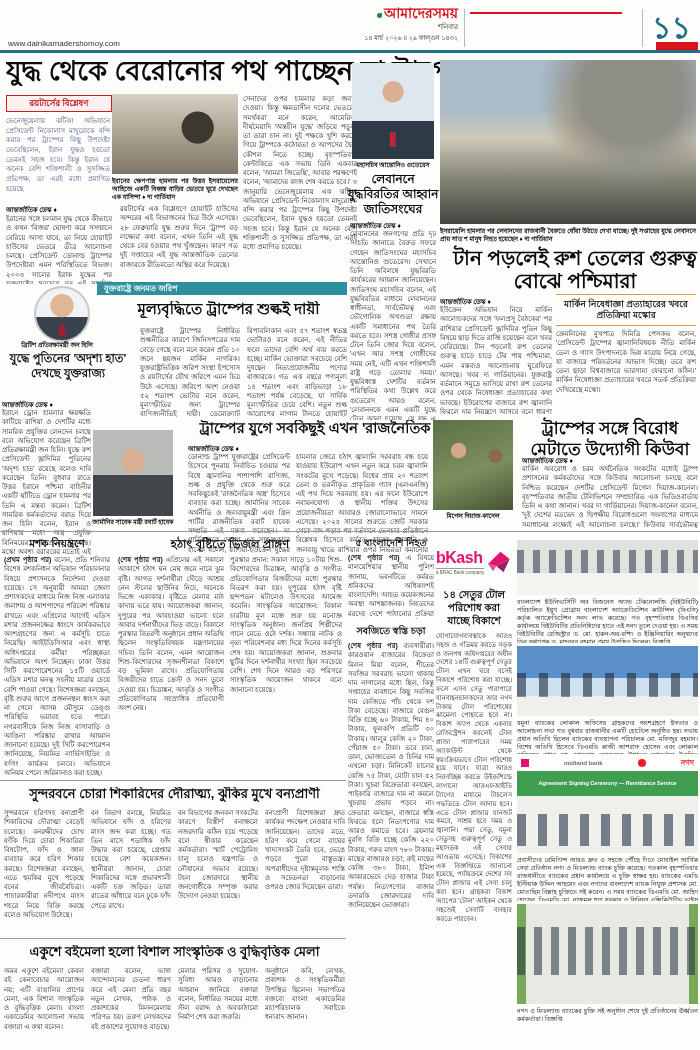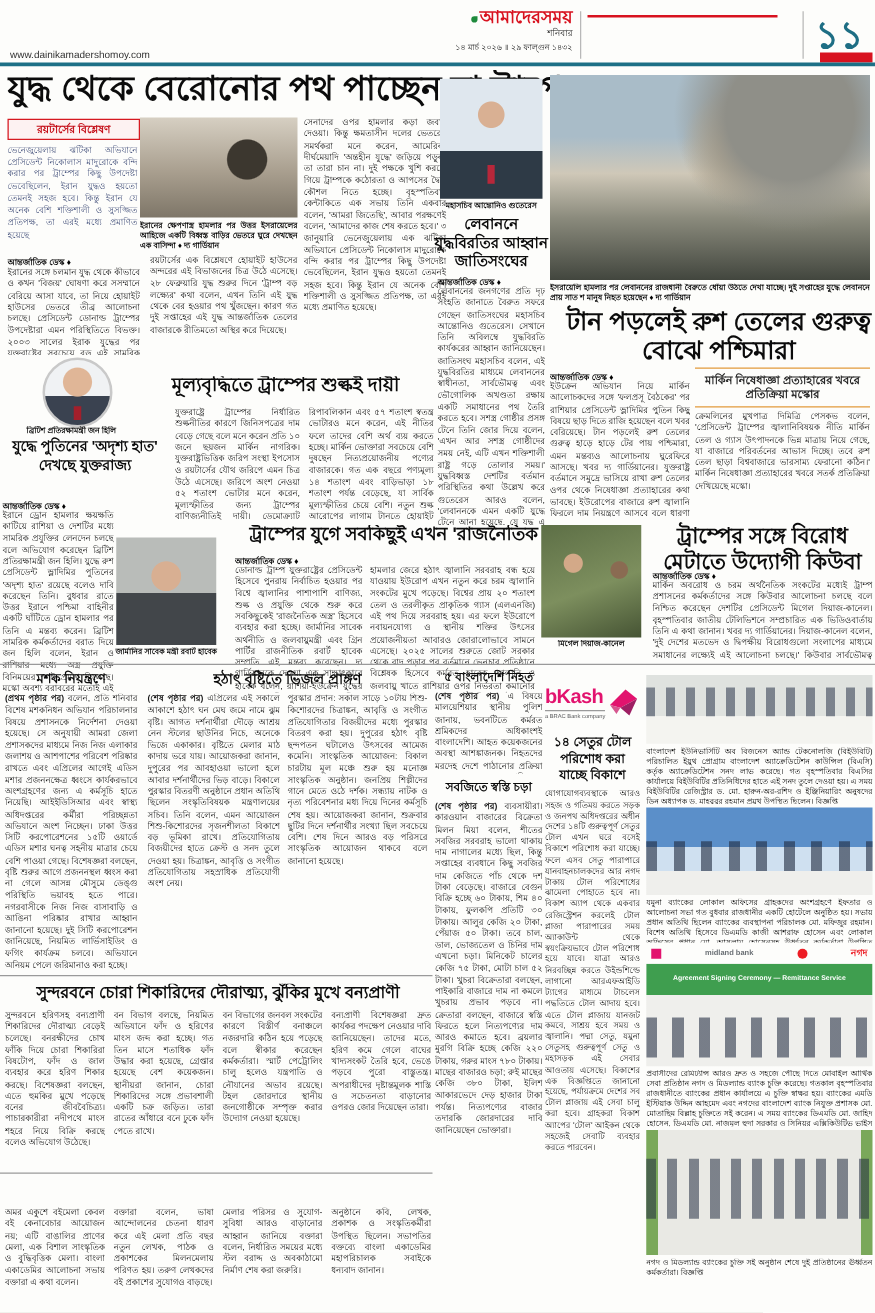--- a/index.html
+++ b/index.html
@@ -114,20 +114,21 @@
 
   <div class="abs ph ph-beirut" style="left:440px;top:60px;width:256px;height:164px;"></div>
   <div class="abs cap capj" style="left:440px;top:227px;width:256px;height:17px;">ইসরায়েলি হামলার পর লেবাননের রাজধানী বৈরুতে ধোঁয়া উঠতে দেখা যাচ্ছে। দুই সপ্তাহের যুদ্ধে লেবাননে প্রায় সাত শ মানুষ নিহত হয়েছেন ♦ দ্য গার্ডিয়ান</div>
 
   <div class="abs hl cc" style="left:452px;top:247px;width:246px;height:46px;font-size:20px;line-height:1.15;">টান পড়লেই রুশ তেলের গুরুত্ব বোঝে পশ্চিমারা</div>
   <div class="abs by" style="left:440px;top:296px;width:110px;">আন্তর্জাতিক ডেস্ক ♦</div>
   <div class="abs bt" style="left:440px;top:305px;width:112px;height:111px;">ইউক্রেন অভিযান নিয়ে মার্কিন আলোচকদের সঙ্গে 'ফলপ্রসূ বৈঠকের' পর রাশিয়ার প্রেসিডেন্ট ভ্লাদিমির পুতিন কিছু বিষয়ে ছাড় দিতে রাজি হয়েছেন বলে খবর বেরিয়েছে। টান পড়লেই রুশ তেলের গুরুত্ব হাড়ে হাড়ে টের পায় পশ্চিমারা, এমন মন্তব্যও আলোচনায় ঘুরেফিরে আসছে। খবর দ্য গার্ডিয়ানের। যুক্তরাষ্ট্র বর্তমানে সমুদ্রে ভাসিয়ে রাখা রুশ তেলের ওপর থেকে নিষেধাজ্ঞা প্রত্যাহারের কথা ভাবছে। ইউরোপের বাজারে রুশ জ্বালানি ফিরলে দাম নিয়ন্ত্রণে আসবে বলে ধারণা বিশ্লেষকদের।</div>
   <div class="abs subheadbox" style="left:556px;top:294px;width:140px;height:30px;">মার্কিন নিষেধাজ্ঞা প্রত্যাহারের খবরে প্রতিক্রিয়া মস্কোর</div>
   <div class="abs bt" style="left:556px;top:329px;width:140px;height:88px;">ক্রেমলিনের মুখপাত্র দিমিত্রি পেসকভ বলেন, 'প্রেসিডেন্ট ট্রাম্পের জ্বালানিবিষয়ক নীতি মার্কিন তেল ও গ্যাস উৎপাদনকে ভিন্ন মাত্রায় নিয়ে গেছে, যা বাজারে পরিবর্তনের আভাস দিচ্ছে। তবে রুশ তেল ছাড়া বিশ্ববাজারে ভারসাম্য ফেরানো কঠিন।' মার্কিন নিষেধাজ্ঞা প্রত্যাহারের খবরে সতর্ক প্রতিক্রিয়া দেখিয়েছে মস্কো।</div>
 
+  <div class="abs pollbar" style="left:97px;top:282px;width:250px;height:13px;">যুক্তরাষ্ট্রে জনমত জরিপ</div>
   <div class="abs hl cc nowrap" style="left:110px;top:301px;width:237px;font-size:15px;">মূল্যবৃদ্ধিতে ট্রাম্পের শুল্কই দায়ী</div>
   <div class="abs bt" style="left:140px;top:326px;width:100px;height:92px;">যুক্তরাষ্ট্রে ট্রাম্পের নির্ধারিত শুল্কনীতির কারণে জিনিসপত্রের দাম বেড়ে গেছে বলে মনে করেন প্রতি ১০ জনে ছয়জন মার্কিন নাগরিক। যুক্তরাষ্ট্রভিত্তিক জরিপ সংস্থা ইপসোস ও রয়টার্সের যৌথ জরিপে এমন চিত্র উঠে এসেছে। জরিপে অংশ নেওয়া ৫২ শতাংশ ভোটার মনে করেন, মূল্যস্ফীতির জন্য ট্রাম্পের বাণিজ্যনীতিই দায়ী। ডেমোক্র্যাট সমর্থকদের মধ্যে এ হার আরও বেশি। মাত্র ৩৪ শতাংশের মতে, অর্থনীতি সঠিক পথে আছে।</div>
   <div class="abs bt" style="left:247px;top:326px;width:100px;height:92px;">রিপাবলিকান এবং ৫৭ শতাংশ স্বতন্ত্র ভোটারও মনে করেন, এই নীতির ফলে তাদের বেশি অর্থ ব্যয় করতে হচ্ছে। মার্কিন ভোক্তারা সবচেয়ে বেশি দুষছেন নিত্যপ্রয়োজনীয় পণ্যের বাজারকে। গত এক বছরে পণ্যমূল্য ১৪ শতাংশ এবং বাড়িভাড়া ১৮ শতাংশ পর্যন্ত বেড়েছে, যা সার্বিক মূল্যস্ফীতির চেয়ে বেশি। নতুন শুল্ক আরোপের লাগাম টানতে হোয়াইট হাউসের ওপর চাপ বাড়াচ্ছে বিভিন্ন দেশের ব্যবসায়ী জোট।</div>
 
   <div class="abs ph ph-circle" style="left:34px;top:286px;width:52px;height:52px;"></div>
   <div class="abs cap cc" style="left:2px;top:341px;width:110px;height:9px;">ব্রিটিশ প্রতিরক্ষামন্ত্রী জন হিলি</div>
   <div class="abs hl cc" style="left:2px;top:351px;width:132px;height:46px;font-size:11.5px;line-height:1.3;">যুদ্ধে পুতিনের 'অদৃশ্য হাত' দেখছে যুক্তরাজ্য</div>
   <div class="abs by" style="left:2px;top:399px;width:100px;">আন্তর্জাতিক ডেস্ক ♦</div>
   <div class="abs bt" style="left:2px;top:408px;width:89px;height:147px;">ইরানে ড্রোন হামলার ক্ষয়ক্ষতি কাটিয়ে রাশিয়া ও দেশটির মধ্যে সামরিক প্রযুক্তির লেনদেন চলছে বলে অভিযোগ করেছেন ব্রিটিশ প্রতিরক্ষামন্ত্রী জন হিলি। যুদ্ধে রুশ প্রেসিডেন্ট ভ্লাদিমির পুতিনের 'অদৃশ্য হাত' রয়েছে বলেও দাবি করেছেন তিনি। বুধবার রাতে উত্তর ইরানে পশ্চিমা বাহিনীর একটি ঘাঁটিতে ড্রোন হামলার পর তিনি এ মন্তব্য করেন। ব্রিটিশ সামরিক কর্মকর্তাদের বরাত দিয়ে জন হিলি বলেন, ইরান ও রাশিয়ার মধ্যে অস্ত্র প্রযুক্তি বিনিময়ের স্পষ্ট প্রমাণ মিলেছে। মস্কো অবশ্য বরাবরের মতোই এই অভিযোগ অস্বীকার করেছে।</div>
   <div class="abs ph ph-habeck" style="left:93px;top:430px;width:80px;height:86px;"></div>
@@ -194,18 +195,19 @@
   <div class="abs cap capj" style="left:517px;top:1007px;width:181px;height:33px;font-weight:normal;">নগদ ও মিডল্যান্ড ব্যাংকের চুক্তি সই অনুষ্ঠান শেষে দুই প্রতিষ্ঠানের ঊর্ধ্বতন কর্মকর্তারা। বিজ্ঞপ্তি</div>
 
   <div class="abs rule" style="left:0;top:780px;width:346px;height:1px;"></div>
   <div class="abs hl cc nowrap" style="left:4px;top:787px;width:341px;font-size:13px;">সুন্দরবনে চোরা শিকারিদের দৌরাত্ম্য, ঝুঁকির মুখে বন্যপ্রাণী</div>
   <div class="abs bt" style="left:4px;top:808px;width:80px;height:126px;">সুন্দরবনে হরিণসহ বন্যপ্রাণী শিকারিদের দৌরাত্ম্য বেড়েই চলেছে। বনরক্ষীদের চোখ ফাঁকি দিয়ে চোরা শিকারিরা বিষটোপ, ফাঁদ ও জাল ব্যবহার করে হরিণ শিকার করছে। বিশেষজ্ঞরা বলছেন, এতে হুমকির মুখে পড়েছে বনের জীববৈচিত্র্য। পাচারকারীরা নদীপথে মাংস শহরে নিয়ে বিক্রি করছে বলেও অভিযোগ উঠেছে।</div>
   <div class="abs bt" style="left:91px;top:808px;width:80px;height:126px;">বন বিভাগ বলছে, নিয়মিত অভিযানে ফাঁদ ও হরিণের মাংস জব্দ করা হচ্ছে। গত তিন মাসে শতাধিক ফাঁদ উদ্ধার করা হয়েছে, গ্রেপ্তার হয়েছে বেশ কয়েকজন। স্থানীয়রা জানান, চোরা শিকারিদের সঙ্গে প্রভাবশালী একটি চক্র জড়িত। তারা রাতের আঁধারে বনে ঢুকে ফাঁদ পেতে রাখে।</div>
   <div class="abs bt" style="left:178px;top:808px;width:80px;height:126px;">বন বিভাগের জনবল সংকটের কারণে বিস্তীর্ণ বনাঞ্চলে নজরদারি কঠিন হয়ে পড়েছে বলে স্বীকার করেছেন কর্মকর্তারা। স্মার্ট পেট্রোলিং চালু হলেও যন্ত্রপাতি ও নৌযানের অভাব রয়েছে। টহল জোরদারে স্থানীয় জনগোষ্ঠীকে সম্পৃক্ত করার উদ্যোগ নেওয়া হয়েছে।</div>
   <div class="abs bt" style="left:265px;top:808px;width:80px;height:126px;">বন্যপ্রাণী বিশেষজ্ঞরা দ্রুত কার্যকর পদক্ষেপ নেওয়ার দাবি জানিয়েছেন। তাদের মতে, হরিণ কমে গেলে বাঘের খাদ্যসংকট তৈরি হবে, ভেঙে পড়বে পুরো বাস্তুতন্ত্র। অপরাধীদের দৃষ্টান্তমূলক শাস্তি ও সচেতনতা বাড়ানোর ওপরও জোর দিয়েছেন তারা।</div>
 
   <div class="abs rule" style="left:0;top:938px;width:346px;height:1px;"></div>
+  <div class="abs hl cc nowrap" style="left:4px;top:945px;width:341px;font-size:13px;">একুশে বইমেলা হলো বিশাল সাংস্কৃতিক ও বুদ্ধিবৃত্তিক মেলা</div>
   <div class="abs bt" style="left:4px;top:966px;width:80px;height:78px;">অমর একুশে বইমেলা কেবল বই কেনাবেচার আয়োজন নয়; এটি বাঙালির প্রাণের মেলা, এক বিশাল সাংস্কৃতিক ও বুদ্ধিবৃত্তিক মেলা। বাংলা একাডেমির আলোচনা সভায় বক্তারা এ কথা বলেন।</div>
   <div class="abs bt" style="left:91px;top:966px;width:80px;height:78px;">বক্তারা বলেন, ভাষা আন্দোলনের চেতনা ধারণ করে এই মেলা প্রতি বছর নতুন লেখক, পাঠক ও প্রকাশকের মিলনমেলায় পরিণত হয়। তরুণ লেখকদের বই প্রকাশের সুযোগও বাড়ছে।</div>
   <div class="abs bt" style="left:178px;top:966px;width:80px;height:78px;">মেলার পরিসর ও সুযোগ-সুবিধা আরও বাড়ানোর আহ্বান জানিয়ে বক্তারা বলেন, নির্ধারিত সময়ের মধ্যে স্টল বরাদ্দ ও অবকাঠামো নির্মাণ শেষ করা জরুরি।</div>
   <div class="abs bt" style="left:265px;top:966px;width:80px;height:78px;">অনুষ্ঠানে কবি, লেখক, প্রকাশক ও সংস্কৃতিকর্মীরা উপস্থিত ছিলেন। সভাপতির বক্তব্যে বাংলা একাডেমির মহাপরিচালক সবাইকে ধন্যবাদ জানান।</div>
 
 </div>
 
 </body></html>

